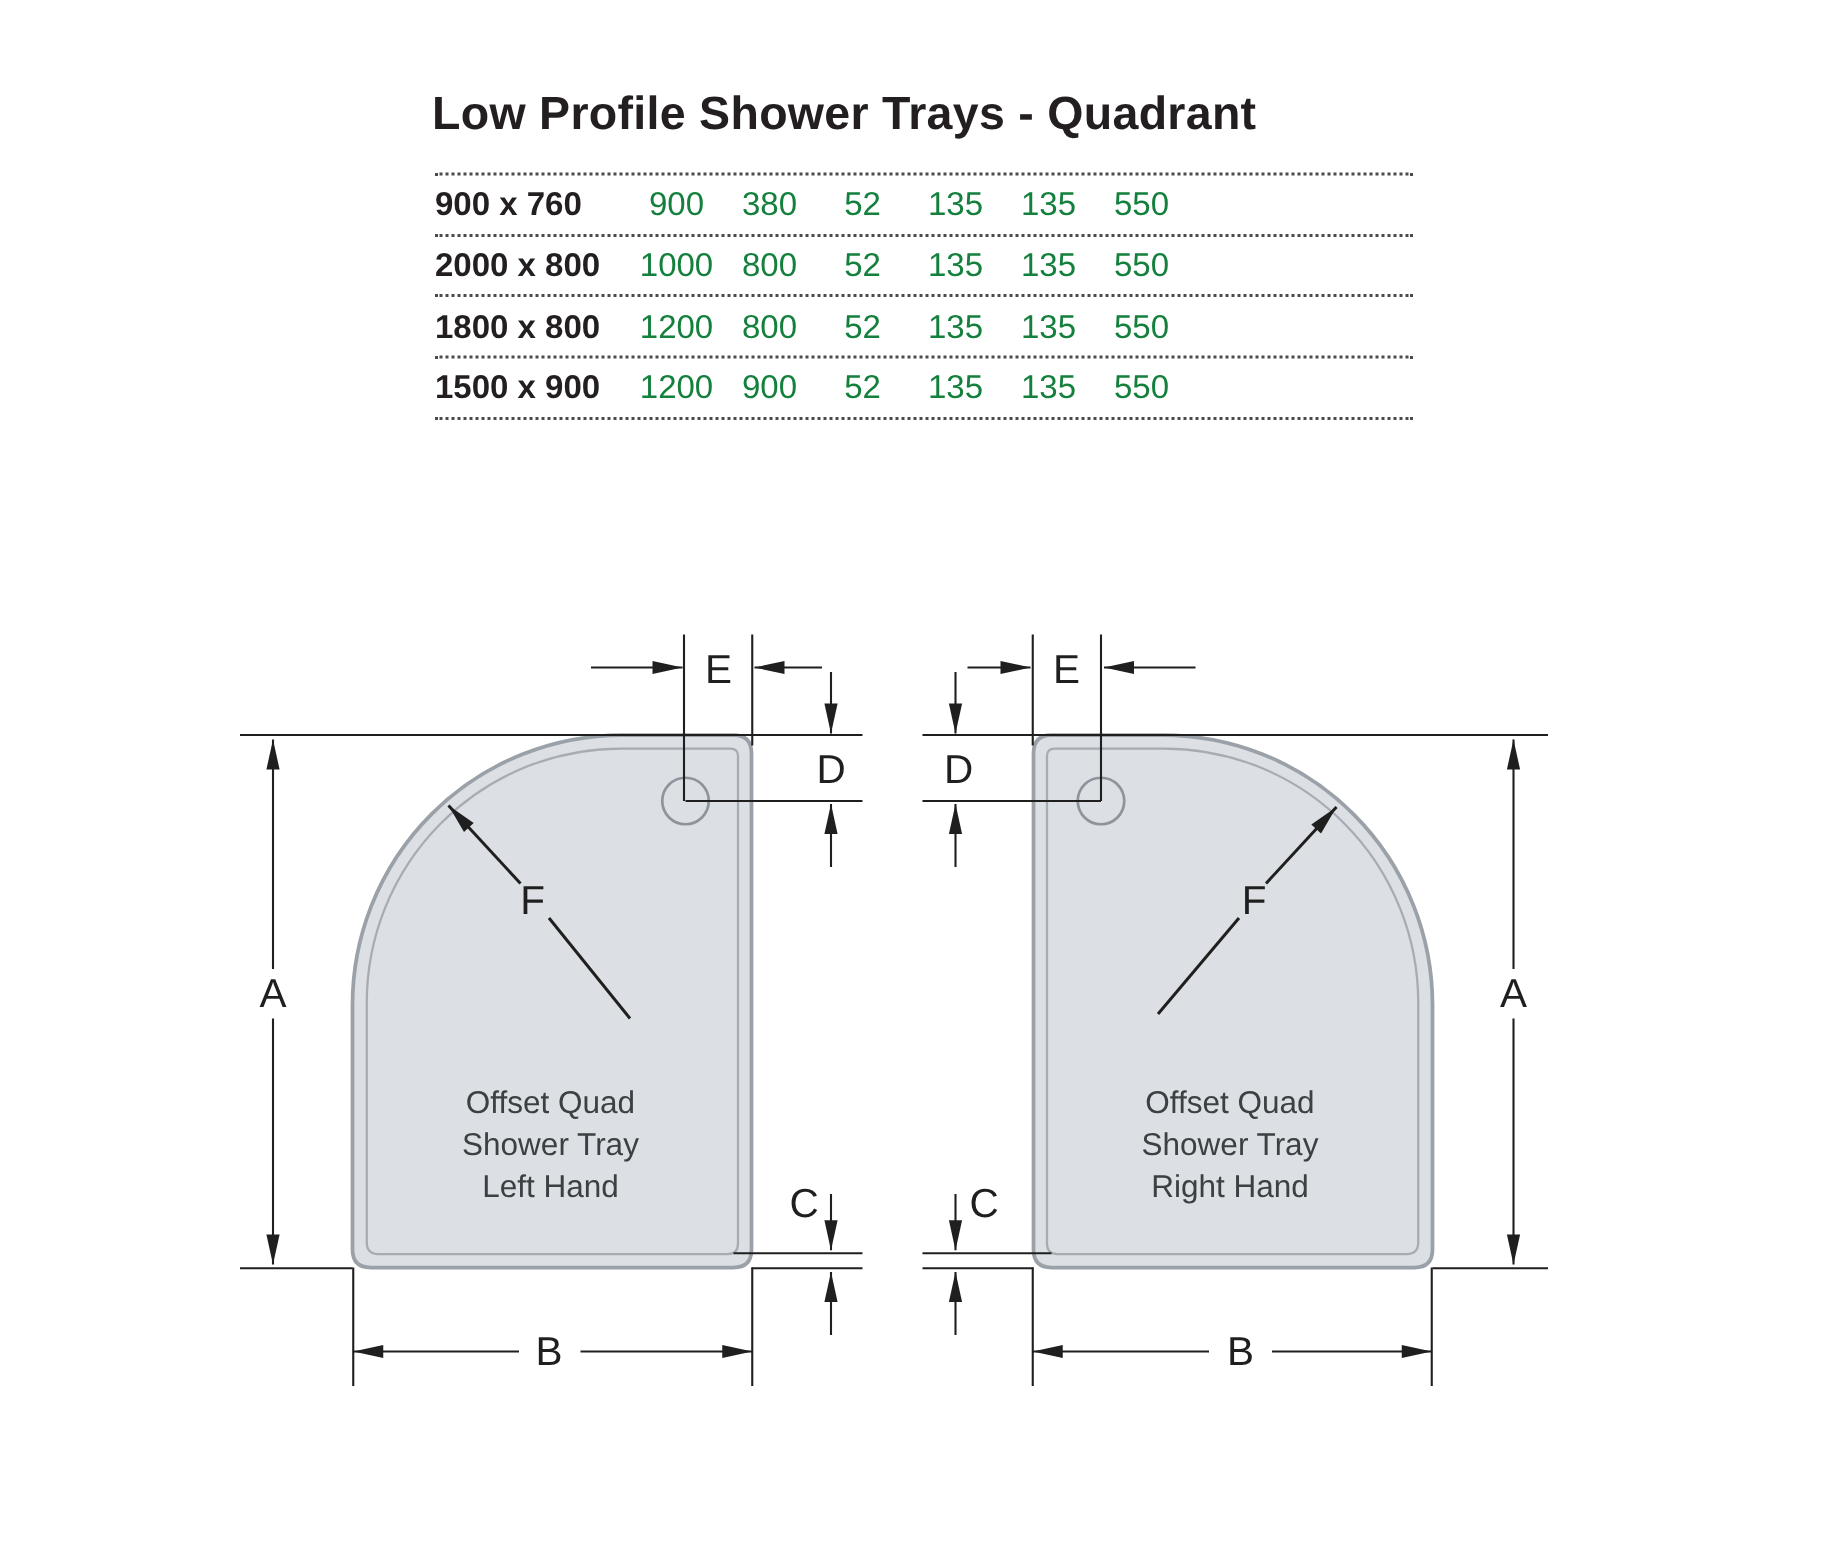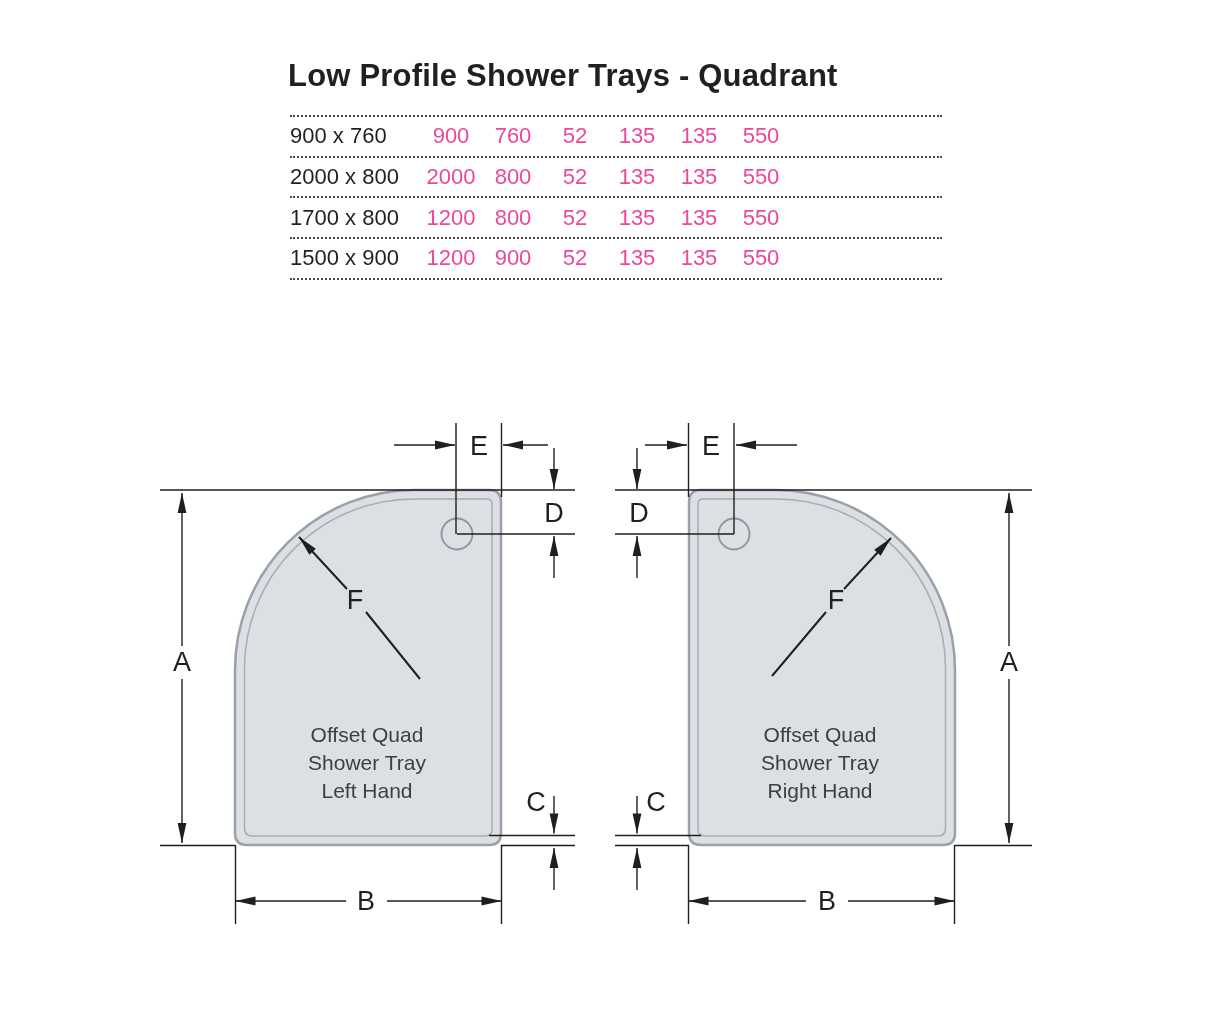--- a/index.html
+++ b/index.html
@@ -3,61 +3,61 @@
 <meta charset="utf-8">
 <style>
   html,body{margin:0;padding:0;background:#ffffff;}
   .page{position:relative;width:1214px;height:1030px;background:#ffffff;overflow:hidden;
         font-family:"Liberation Sans", sans-serif;}
   .title{position:absolute;left:288px;top:58px;font-size:31px;font-weight:bold;
          color:#231f20;letter-spacing:.2px;white-space:nowrap;}
   .spec-table{position:absolute;left:290px;top:115px;width:652px;border-top:2px dotted #4b4b4b;}
   .spec-row{display:grid;grid-template-columns:130px repeat(6,62px) 1fr;
             align-items:center;height:38.7px;border-bottom:2px dotted #4b4b4b;}
-  .cell-size{font-size:22px;font-weight:normal;color:#231f20;}
-  .cell-num{font-size:22px;color:#ec4899;text-align:center;}
+  .cell-size{font-size:22px;font-weight:bold;color:#231f20;}
+  .cell-num{font-size:22px;color:#15803d;text-align:center;}
   .diagram-svg{position:absolute;left:0;top:0;width:1214px;height:1030px;}
   .dim{stroke:#1f1f1f;stroke-width:1.4;fill:none;}
   .fline{stroke:#1f1f1f;stroke-width:2;fill:none;}
   .tray-outer{stroke:#9aa1a8;stroke-width:2.5;}
   .tray-inner{fill:none;stroke:#a6acb3;stroke-width:1.5;}
   .drain{fill:none;stroke:#8d949b;stroke-width:1.8;}
   .dimlabel{font-family:"Liberation Sans",sans-serif;font-size:27px;fill:#1f1f1f;text-anchor:middle;}
   .caption{font-family:"Liberation Sans",sans-serif;font-size:21px;fill:#3c4043;text-anchor:middle;}
 </style>
 </head>
 <body>
 
 <div class="page">
 
   <div class="title">Low Profile Shower Trays - Quadrant</div>
 
   <div class="spec-table">
     <div class="spec-row">
       <div class="cell-size">900 x 760</div>
       <div class="cell-num">900</div>
-      <div class="cell-num">760</div>
+      <div class="cell-num">380</div>
       <div class="cell-num">52</div>
       <div class="cell-num">135</div>
       <div class="cell-num">135</div>
       <div class="cell-num">550</div>
       <div></div>
     </div>
     <div class="spec-row">
       <div class="cell-size">2000 x 800</div>
-      <div class="cell-num">2000</div>
+      <div class="cell-num">1000</div>
       <div class="cell-num">800</div>
       <div class="cell-num">52</div>
       <div class="cell-num">135</div>
       <div class="cell-num">135</div>
       <div class="cell-num">550</div>
       <div></div>
     </div>
     <div class="spec-row">
-      <div class="cell-size">1700 x 800</div>
+      <div class="cell-size">1800 x 800</div>
       <div class="cell-num">1200</div>
       <div class="cell-num">800</div>
       <div class="cell-num">52</div>
       <div class="cell-num">135</div>
       <div class="cell-num">135</div>
       <div class="cell-num">550</div>
       <div></div>
     </div>
     <div class="spec-row">
       <div class="cell-size">1500 x 900</div>

